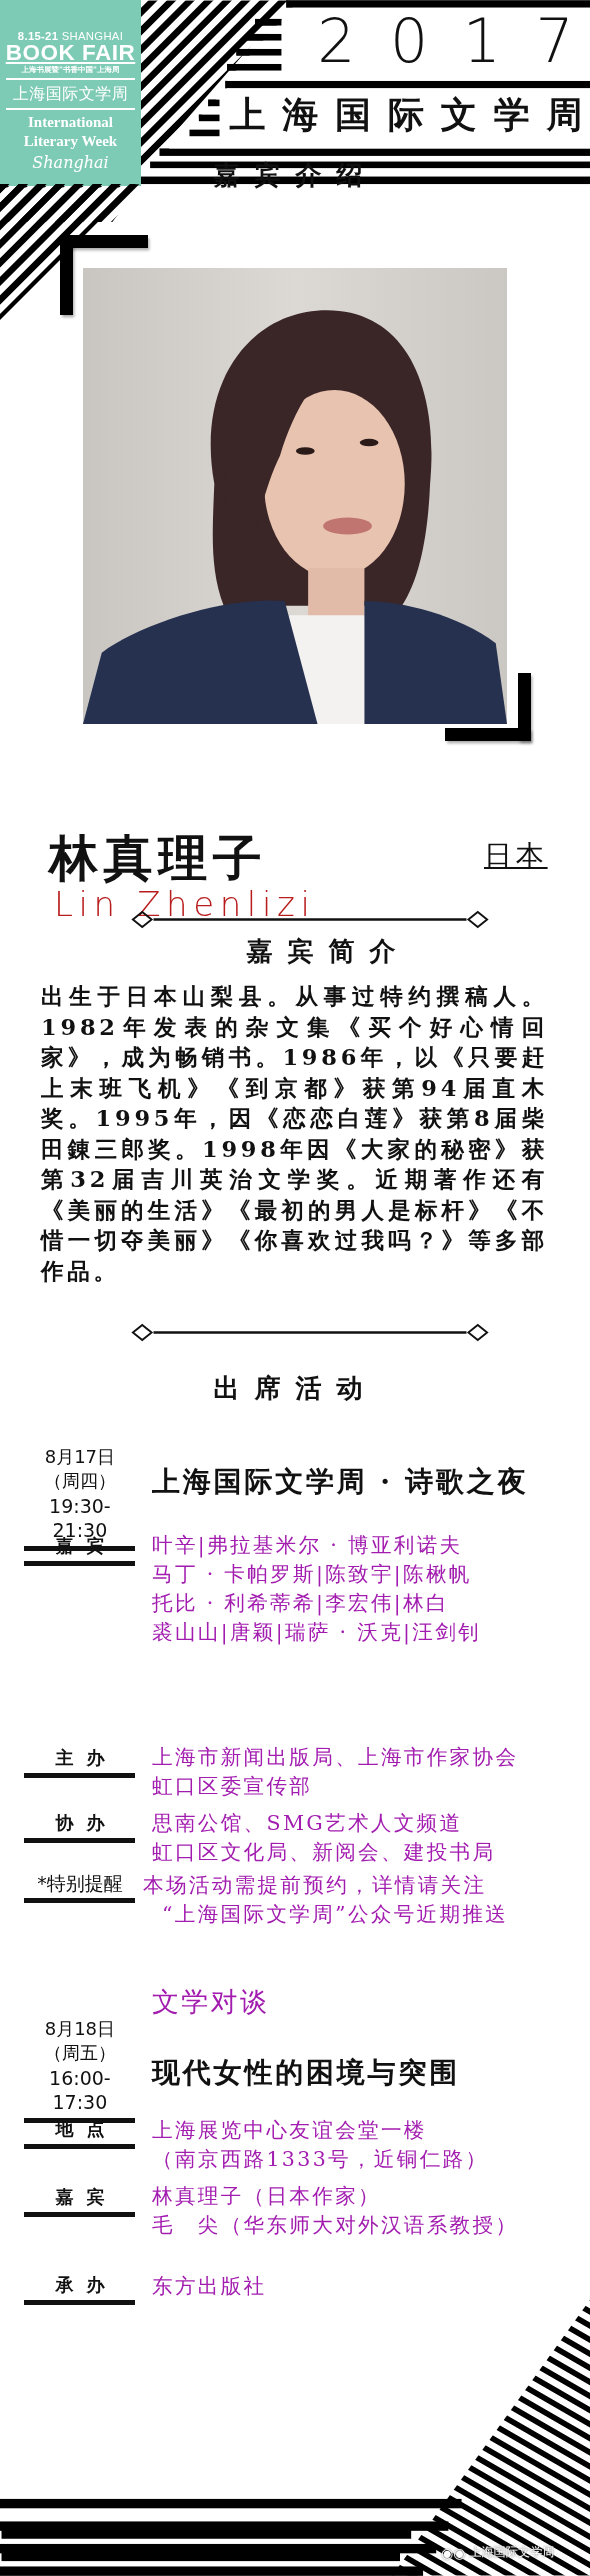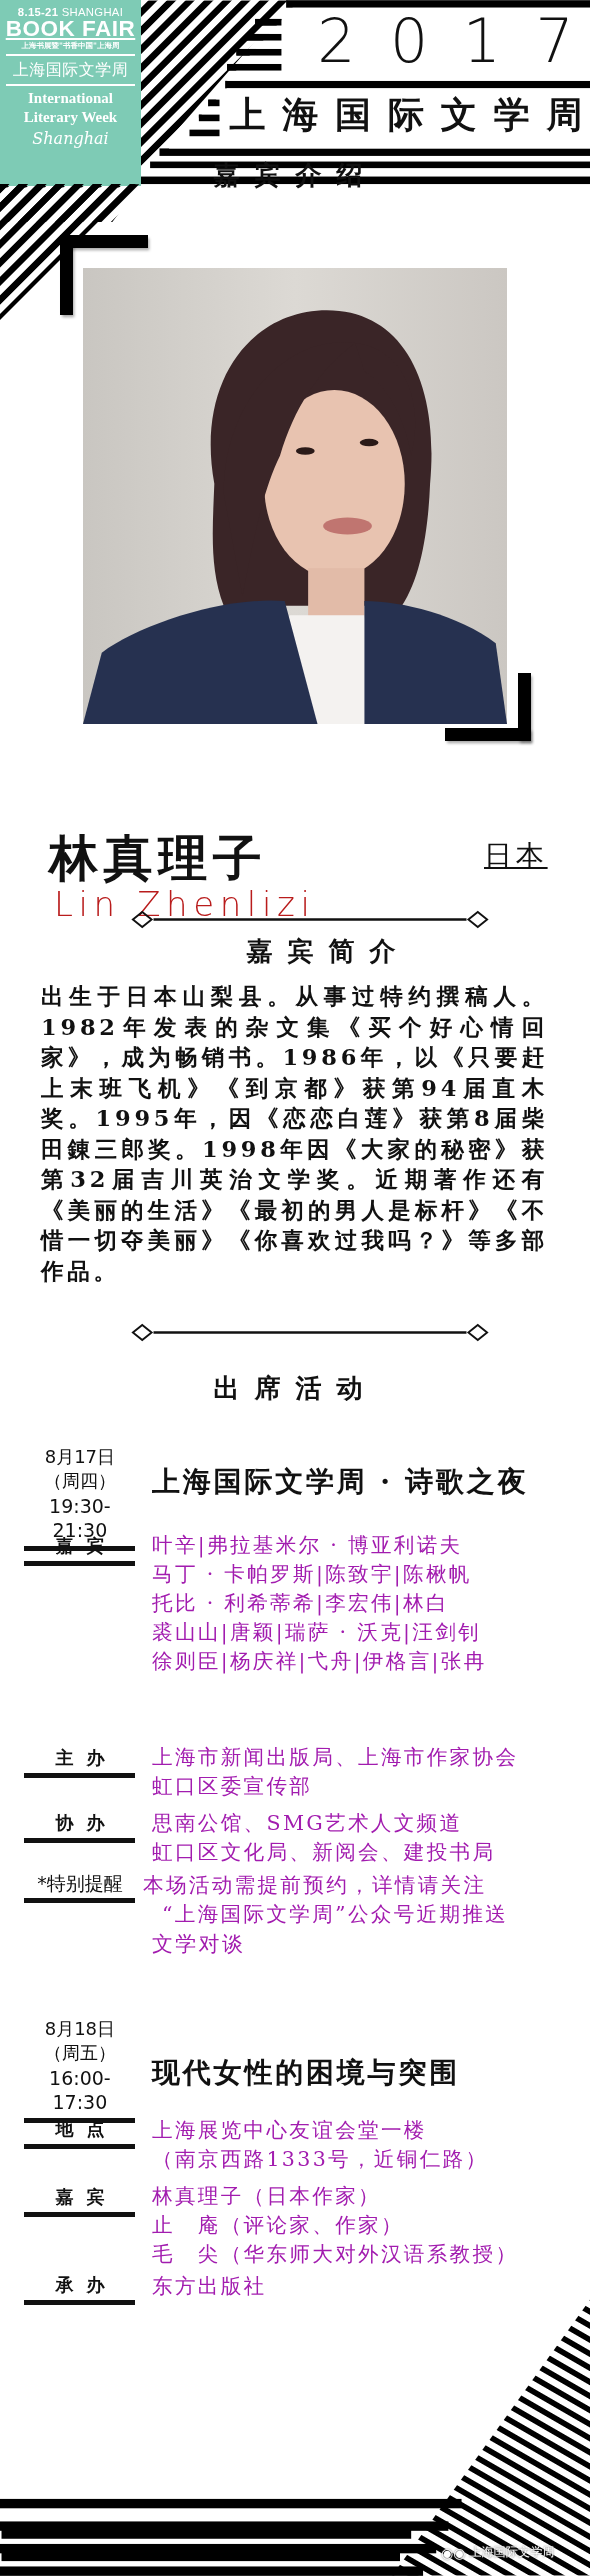--- a/index.html
+++ b/index.html
@@ -5,21 +5,21 @@
   html, body { margin: 0; padding: 0; background: #ffffff; }
   body { width: 591px; height: 2576px; position: relative; overflow: hidden;
          font-family: "DejaVu Serif", "Liberation Serif", serif; color: #111; }
   .abs { position: absolute; }
 
   
   #header { left: 0; top: 0; width: 591px; height: 188px; overflow: hidden; }
   #diag-stripes { left: 0; top: 0; }
   .logo { left: 0; top: 0; width: 141px; height: 186px; background: #7ecbb5; color: #fff;
           text-align: center; box-sizing: border-box; padding-top: 5.6px; }
-  .logo .l1 { font-family: "Liberation Sans", sans-serif; font-size: 11.3px; font-weight: bold; letter-spacing: 0.3px; }
+  .logo .l1 { font-family: "Liberation Sans", sans-serif; font-size: 11.3px; font-weight: bold; letter-spacing: 0.3px; margin-top: 24px; }
   .logo .l1 span { font-weight: normal; }
   .logo .l2 { font-family: "Liberation Sans", sans-serif; font-size: 22.5px; font-weight: bold; line-height: 22.5px; letter-spacing: 0.5px; text-decoration: underline; }
   .logo .l3 { font-family: "DejaVu Sans", sans-serif; font-size: 7.5px; font-weight: bold; line-height: 11.3px; }
   .logo .sep { height: 1.9px; background: #fff; margin: 2.8px 5.6px; }
   .logo .l4 { font-family: "DejaVu Serif", serif; font-size: 16px; line-height: 22.5px; letter-spacing: 0.5px; }
   .logo .l5 { font-family: "Liberation Serif", serif; font-size: 15px; line-height: 19px; font-weight: bold; }
   .logo .l6 { font-family: "DejaVu Serif", serif; font-style: italic; font-size: 16px; line-height: 24.4px; }
 
   .year { left: 300px; top: 3.8px; width: 291px; height: 75px; display: flex; justify-content: space-around; align-items: center;
           font-family: "DejaVu Sans", sans-serif; font-weight: 200; font-size: 60px; color: #111; }
@@ -201,21 +201,20 @@
 
 <div class="abs ev-label tag" style="top:1535px;">
   <div>嘉宾</div>
   <div class="bar"></div>
 </div>
 <div class="abs ev-content" style="top:1531px;">
   <div>叶辛|弗拉基米尔 · 博亚利诺夫</div>
   <div>马丁 · 卡帕罗斯|陈致宇|陈楸帆</div>
   <div>托比 · 利希蒂希|李宏伟|林白</div>
   <div>裘山山|唐颖|瑞萨 · 沃克|汪剑钊</div>
-  <div>徐则臣|杨庆祥|弋舟|伊格言|张冉</div>
 </div>
 
 <div class="abs ev-label tag" style="top:1747px;">
   <div>主办</div>
   <div class="bar"></div>
 </div>
 <div class="abs ev-content" style="top:1743px;">
   <div>上海市新闻出版局、上海市作家协会</div>
   <div>虹口区委宣传部</div>
 </div>
@@ -237,39 +236,38 @@
   <div>本场活动需提前预约，详情请关注</div>
   <div style="padding-left:19px;">“上海国际文学周”公众号近期推送</div>
 </div>
 
 <div class="abs ev-label" style="top:2017px;">
   <div class="ev-date">8月18日</div>
   <div class="ev-date">（周五）</div>
   <div class="ev-date" style="font-size:19px;">16:00-17:30</div>
   <div class="bar"></div>
 </div>
-<div class="abs ev-content" style="top:1930px;font-size:21px;">文学对谈</div>
+<div class="abs ev-content" style="top:1987px;font-size:27px;">文学对谈</div>
 <div class="abs ev-title" style="top:2054px;">现代女性的困境与突围</div>
 
 <div class="abs ev-label tag" style="top:2118px;">
   <div>地点</div>
   <div class="bar"></div>
 </div>
 <div class="abs ev-content" style="top:2116px;">
   <div>上海展览中心友谊会堂一楼</div>
   <div>（南京西路1333号，近铜仁路）</div>
 </div>
 
 <div class="abs ev-label tag" style="top:2186px;">
   <div>嘉宾</div>
   <div class="bar"></div>
 </div>
 <div class="abs ev-content" style="top:2182px;">
   <div>林真理子（日本作家）</div>
-  <div>止　庵（评论家、作家）</div>
   <div>毛　尖（华东师大对外汉语系教授）</div>
 </div>
 
 <div class="abs ev-label tag" style="top:2274px;">
   <div>承办</div>
   <div class="bar"></div>
 </div>
 <div class="abs ev-content" style="top:2272px;">
   <div>东方出版社</div>
 </div>

